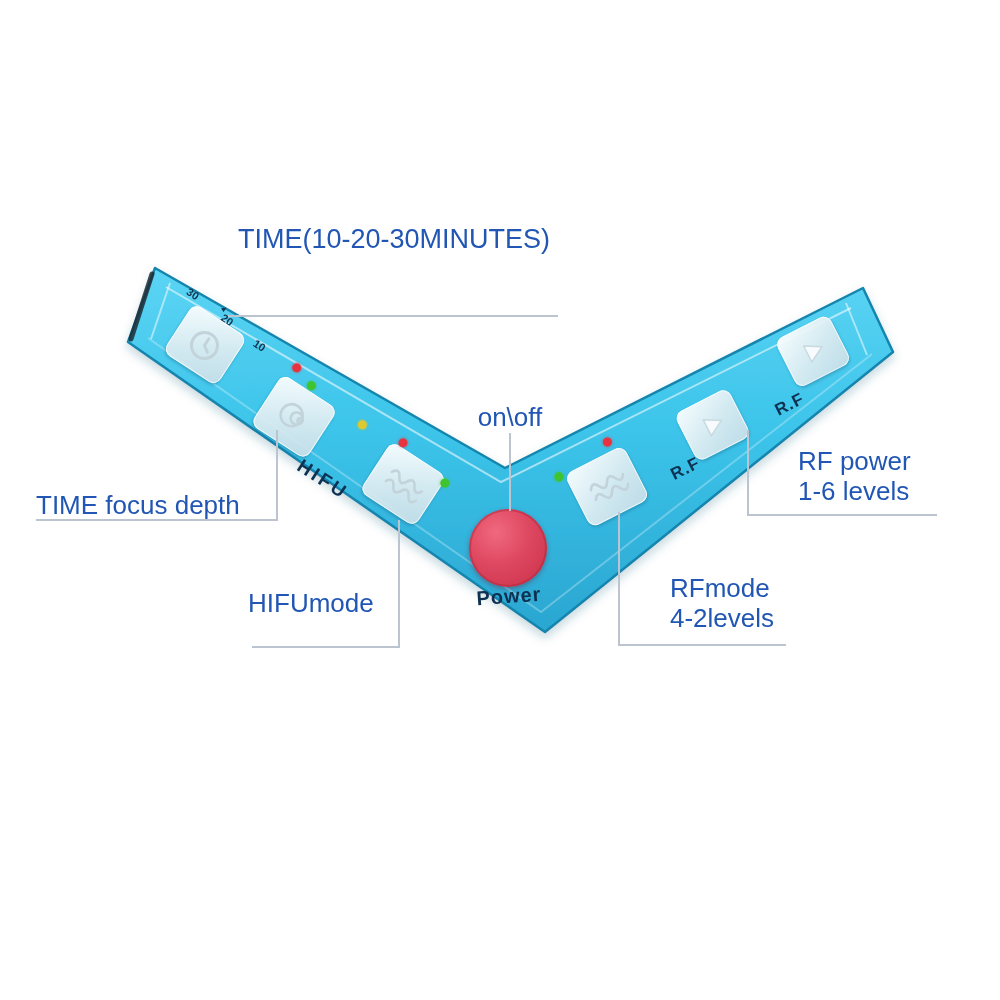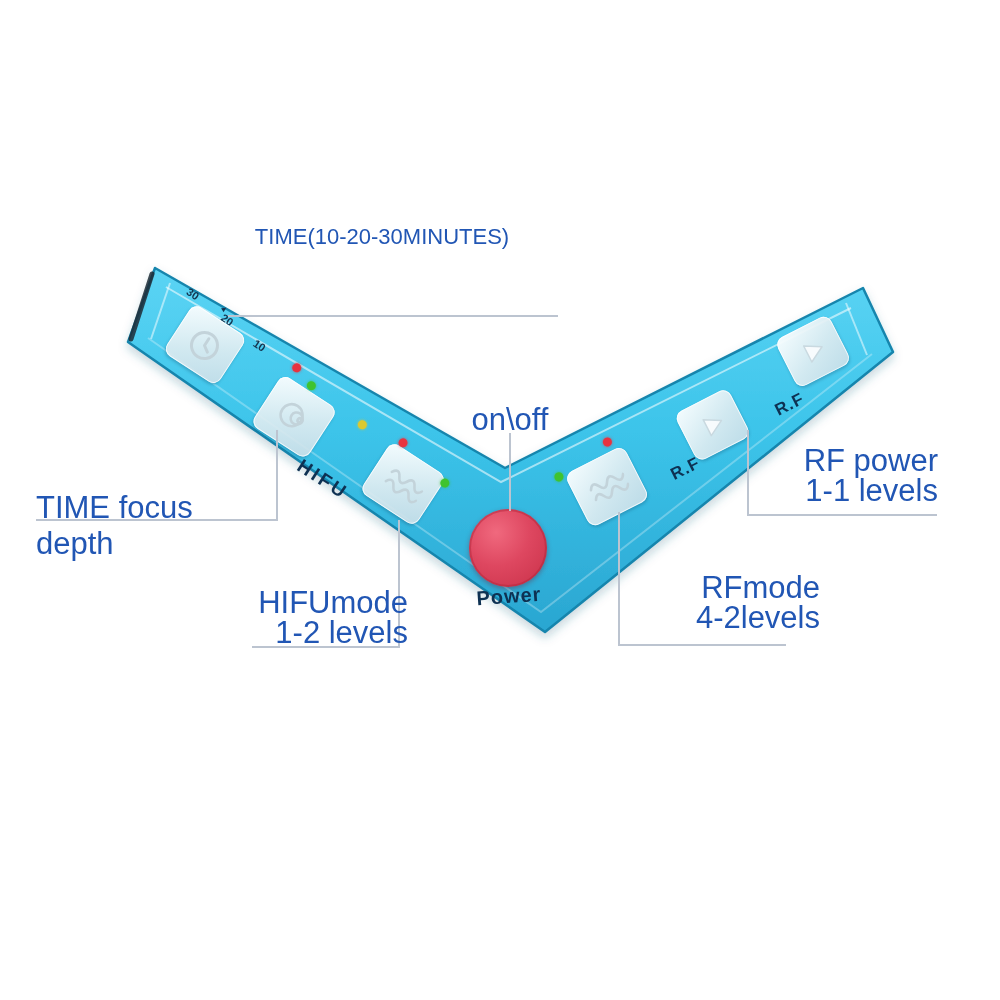--- a/index.html
+++ b/index.html
@@ -49,27 +49,27 @@
   .scale-20{left:88px;top:-3px}
   .scale-10{left:129px;top:1px}
   .scale-pointer{position:absolute;left:82px;top:-9px;font-size:8px;color:#14344f;transform:rotate(25deg)}
 
   .power-btn{position:absolute;left:469px;top:509px;width:78px;height:78px;border-radius:50%;z-index:2;cursor:pointer;
     background:radial-gradient(circle at 35% 30%, #f0697e 0%, #de4760 45%, #c83048 100%);
     box-shadow:0 2px 5px rgba(120,20,40,.4), inset 0 0 0 2px rgba(175,35,55,.45)}
   .power-label{position:absolute;left:456px;top:585px;width:106px;text-align:center;font-size:20px;font-weight:bold;
     color:#0e3152;letter-spacing:1px;transform:rotate(-4deg);z-index:2}
 
-  .ann{position:absolute;color:#2156b4;font-size:31px;z-index:5}
-  .ann-two{line-height:30px;text-align:right}
+  .ann{position:absolute;color:#2156b4;font-size:26px;z-index:5}
+  .ann-two{line-height:30px;text-align:left}
   .line{position:absolute;background:#bcc4d0;z-index:4}
   .hline{height:2px}
   .vline{width:2px}
 
-  .ann-time{left:214px;top:224px;width:336px;text-align:center;font-size:22px}
+  .ann-time{left:226px;top:224px;width:336px;text-align:center;font-size:27px}
   .line-time{left:228px;top:315px;width:330px}
 
   .ann-onoff{left:468px;top:402px;width:84px;text-align:center}
   .line-onoff{left:509px;top:433px;height:78px}
 
   .ann-focus{left:36px;top:490px;width:240px}
   .line-focus-v{left:276px;top:430px;height:90px}
   .line-focus-h{left:36px;top:519px;width:242px}
 
   .ann-hifumode{left:248px;top:588px;width:160px}
@@ -201,32 +201,31 @@
 
   <div class="ann ann-onoff">on\off</div>
   <div class="line vline line-onoff"></div>
 
   <div class="ann ann-focus">TIME focus depth</div>
   <div class="line vline line-focus-v"></div>
   <div class="line hline line-focus-h"></div>
 
   <div class="ann ann-two ann-hifumode">
     <div>HIFUmode</div>
-    <div>1-2 levels</div>
   </div>
   <div class="line vline line-hifumode-v"></div>
   <div class="line hline line-hifumode-h"></div>
 
   <div class="ann ann-two ann-rfmode">
     <div>RFmode</div>
     <div>4-2levels</div>
   </div>
   <div class="line vline line-rfmode-v"></div>
   <div class="line hline line-rfmode-h"></div>
 
   <div class="ann ann-two ann-rfpower">
     <div>RF power</div>
-    <div>1-1 levels</div>
+    <div>1-6 levels</div>
   </div>
   <div class="line vline line-rfpower-v"></div>
   <div class="line hline line-rfpower-h"></div>
 
 </div>
 
 </body></html>

